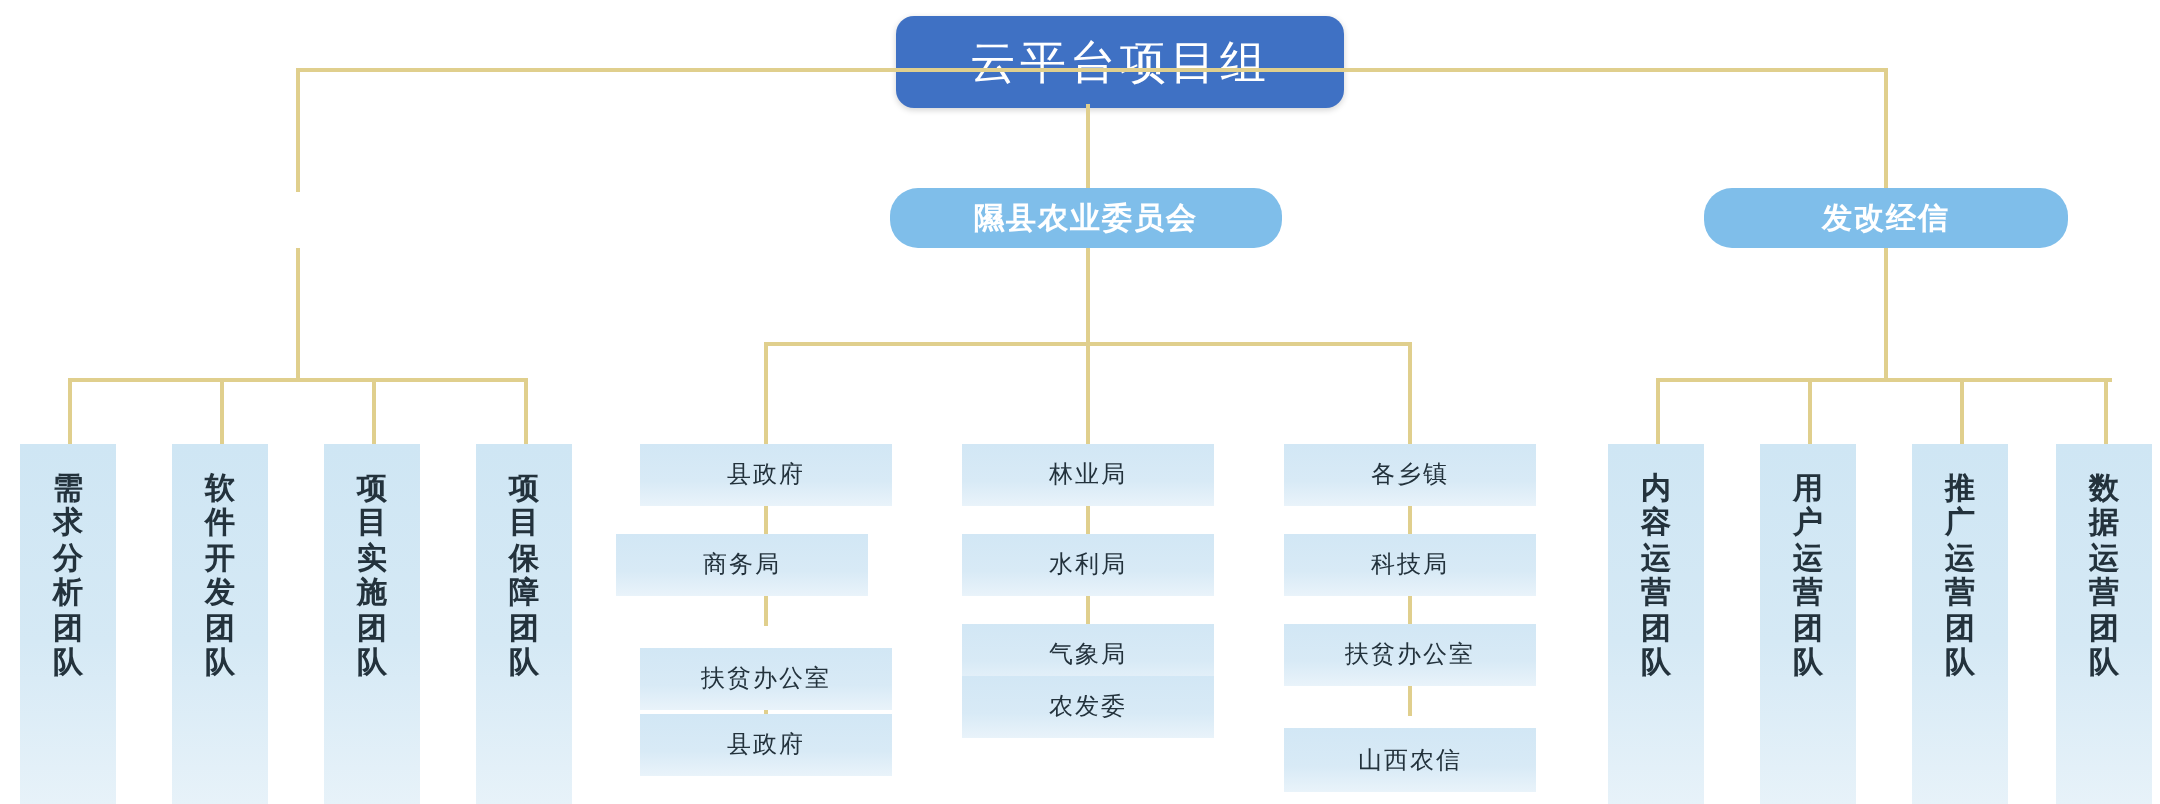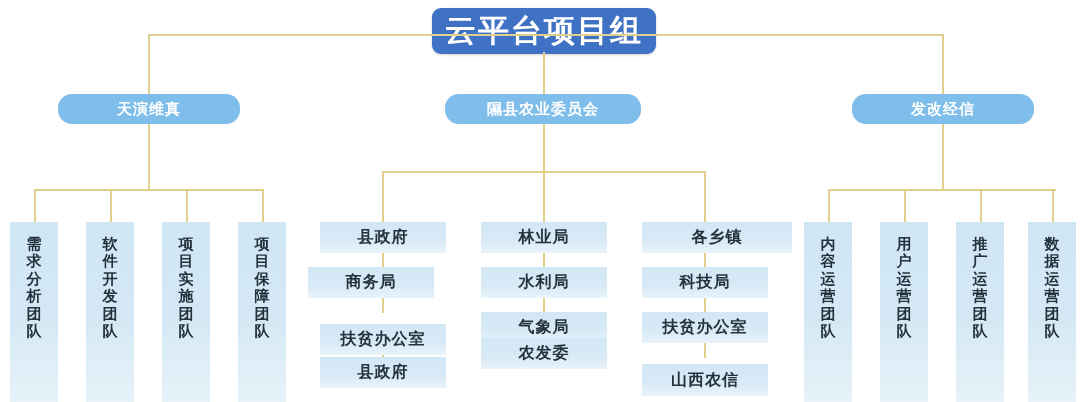--- a/index.html
+++ b/index.html
@@ -31,24 +31,25 @@
 
   
   .node-root {
     position: absolute;
     display: flex;
     align-items: center;
     justify-content: center;
     background: #3f71c4;
     border-radius: 9px;
     color: #ffffff;
-    font-size: 31px;
-    font-weight: bold;
+    font-size: 23px;
+    font-weight: normal;
     letter-spacing: 2px;
     box-shadow: 0 1px 3px rgba(0,0,0,0.18);
+    margin-left: 16px;
   }
   
   .node-l2 {
     position: absolute;
     display: flex;
     align-items: center;
     justify-content: center;
     background: #7fbeea;
     border-radius: 14px;
     color: #ffffff;
@@ -75,22 +76,22 @@
     display: block;
   }
   
   .leaf-horz {
     position: absolute;
     display: flex;
     align-items: center;
     justify-content: center;
     background: linear-gradient(180deg, #d2e7f5 0%, #d8eaf6 60%, #e9f3fa 100%);
     color: #23323c;
-    font-size: 16px;
-    font-weight: bold;
+    font-size: 12px;
+    font-weight: normal;
     letter-spacing: 1px;
   }
   
   #watermark {
     position: absolute;
     left: 812px;
     top: 350px;
     display: flex;
     align-items: center;
     gap: 7px;
@@ -113,21 +114,20 @@
 
   <div class="line v" style="left:543px; top:52px; height:8px;"></div>
   <div class="line h" style="left:148px; top:34px; width:796px;"></div>
 
   <div class="line v" style="left:148px; top:34px; height:62px;"></div>
 
   <div class="line v" style="left:543px; top:54px; height:42px;"></div>
 
   <div class="line v" style="left:942px; top:34px; height:62px;"></div>
 
-  <div class="node-l2" style="left:58px; top:94px; width:182px; height:30px;">天演维真</div>
 
   <div class="node-l2" style="left:445px; top:94px; width:196px; height:30px;">隰县农业委员会</div>
 
   <div class="node-l2" style="left:852px; top:94px; width:182px; height:30px;">发改经信</div>
 
   <div class="line v" style="left:148px; top:124px; height:66px;"></div>
   <div class="line h" style="left:34px; top:189px; width:228px;"></div>
   <div class="line v" style="left:34px; top:189px; height:34px;"></div>
   <div class="line v" style="left:110px; top:189px; height:34px;"></div>
   <div class="line v" style="left:186px; top:189px; height:34px;"></div>
@@ -190,21 +190,21 @@
   <div class="leaf-horz" style="left:320px; top:222px; width:126px; height:31px;">县政府</div>
   <div class="leaf-horz" style="left:308px; top:267px; width:126px; height:31px;">商务局</div>
   <div class="leaf-horz" style="left:320px; top:324px; width:126px; height:31px;">扶贫办公室</div>
   <div class="leaf-horz" style="left:320px; top:357px; width:126px; height:31px;">县政府</div>
 
   <div class="leaf-horz" style="left:481px; top:222px; width:126px; height:31px;">林业局</div>
   <div class="leaf-horz" style="left:481px; top:312px; width:126px; height:31px;">气象局</div>
   <div class="leaf-horz" style="left:481px; top:267px; width:126px; height:31px;">水利局</div>
   <div class="leaf-horz" style="left:481px; top:338px; width:126px; height:31px;">农发委</div>
 
-  <div class="leaf-horz" style="left:642px; top:222px; width:150px; height:31px;">各乡镇</div>
+  <div class="leaf-horz" style="left:642px; top:222px; width:126px; height:31px;">各乡镇</div>
   <div class="leaf-horz" style="left:642px; top:267px; width:126px; height:31px;">科技局</div>
   <div class="leaf-horz" style="left:642px; top:312px; width:126px; height:31px;">扶贫办公室</div>
   <div class="leaf-horz" style="left:642px; top:364px; width:126px; height:32px;">山西农信</div>
 
   <div class="line v" style="left:942px; top:124px; height:66px;"></div>
   <div class="line h" style="left:828px; top:189px; width:228px;"></div>
   <div class="line v" style="left:828px; top:189px; height:34px;"></div>
   <div class="line v" style="left:904px; top:189px; height:34px;"></div>
   <div class="line v" style="left:980px; top:189px; height:34px;"></div>
   <div class="line v" style="left:1052px; top:189px; height:34px;"></div>

